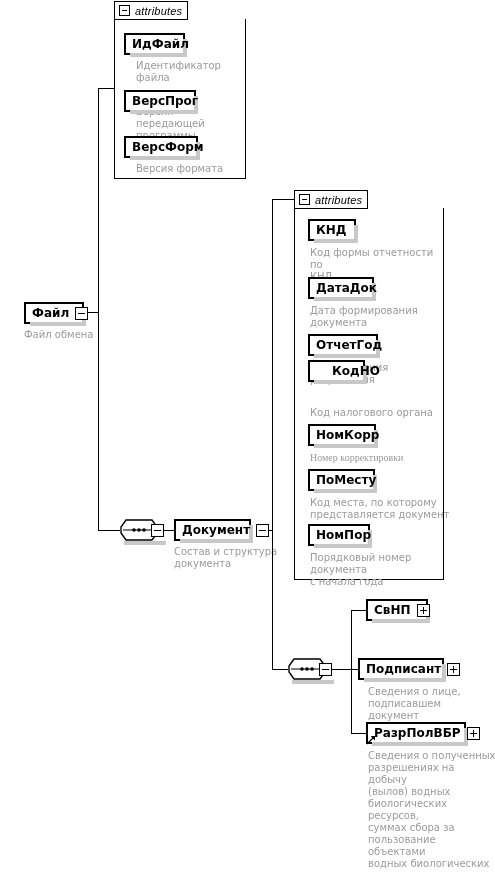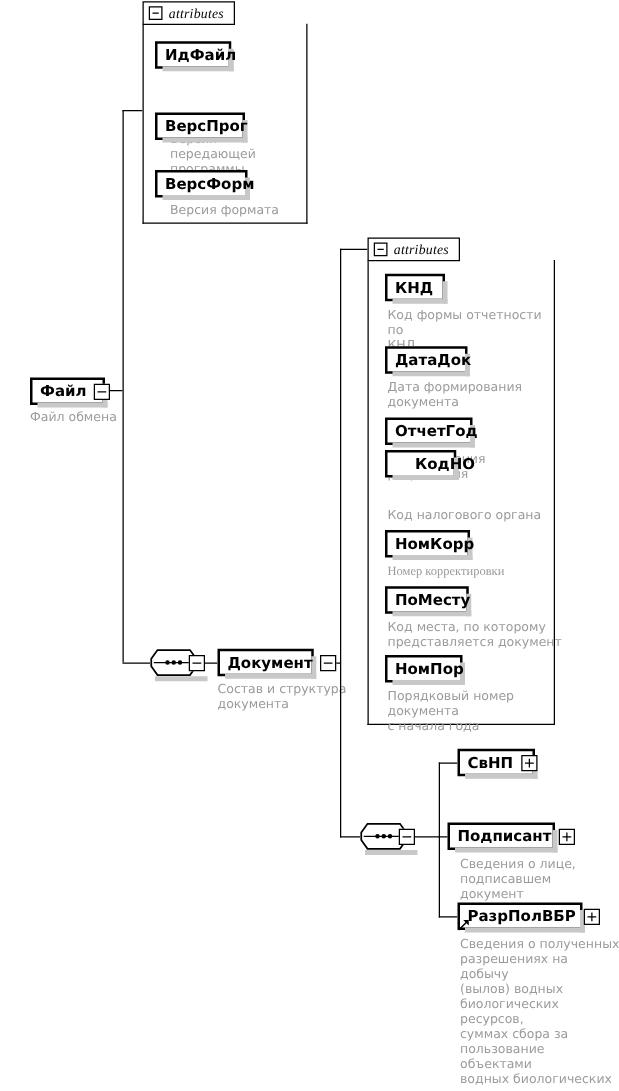--- a/index.html
+++ b/index.html
@@ -47,21 +47,21 @@
     height: 19px;
     display: flex;
     align-items: center;
     padding-left: 4px;
     gap: 5px;
     z-index: 3;
   }
   .attrtab .lbl {
     font-style: italic;
     font-size: 11px;
-    font-family: Liberation Serif, serif;
+    font-family: Liberation Sans, sans-serif;
     letter-spacing: .2px;
   }
 
   
   .tgl {
     width: 11px;
     height: 11px;
     box-sizing: border-box;
     border: 1px solid #000;
     background: #fff;
@@ -226,20 +226,21 @@
 
   <div class="attrpanel" style="left:114px; top:19px; width:132px; height:160px;"></div>
   <div class="attrtab" style="left:114px; top:1px; width:74px;">
     <span class="tgl"></span>
     <span class="lbl">attributes</span>
   </div>
 
   <div class="nodebox shadow" style="left:124px; top:33px; width:61px;text-align:center;">
     <span class="nm">ИдФайл</span>
   </div>
+  <div class="desc" style="left:136px; top:60px; width:110px;">Идентификатор файла</div>
 
   <div class="nodebox shadow" style="left:124px; top:79px; width:72px;margin-top:11px;">
     <span class="nm">ВерсПрог</span>
   </div>
   <div class="desc" style="left:136px; top:106px; width:104px;">Версия передающей
 программы</div>
 
   <div class="nodebox shadow" style="left:124px; top:136px; width:74px;">
     <span class="nm">ВерсФорм</span>
   </div>

